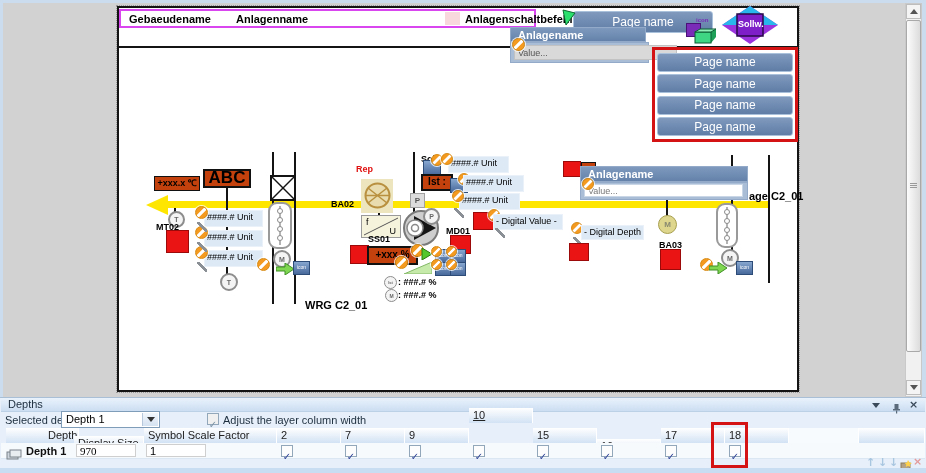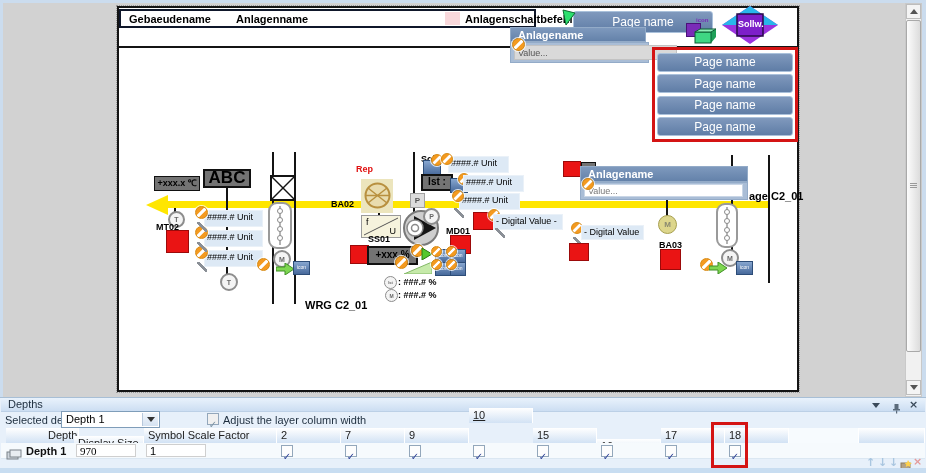--- a/index.html
+++ b/index.html
@@ -1,19 +1,19 @@
 <!DOCTYPE html>
 <html><head>
 <meta charset="utf-8">
 <style>
   html,body{margin:0;padding:0;}
   #app{position:relative;width:926px;height:473px;background:#cbdcee;font-family:"Liberation Sans",sans-serif;overflow:hidden;}
   .abs{position:absolute;}
   .lbl{font:bold 9px "Liberation Sans",sans-serif;color:#000;white-space:nowrap;}
-  .box-lbl{background:#737373;border:2px solid #111;font-weight:bold;text-align:center;color:#000;}
+  .box-lbl{background:#c2410c;border:2px solid #111;font-weight:bold;text-align:center;color:#000;}
   .vfield{background:#dde9f5;border:1px solid #eaf1f8;font:9px "Liberation Sans",sans-serif;color:#000;white-space:nowrap;padding:1px 2px;}
   .red-sq{background:#ea1414;border:1px solid #9c0a0a;}
   .badge{width:11px;height:11px;border-radius:50%;background:linear-gradient(135deg,#f49a20 38%,#ffffff 42%,#ffffff 58%,#f49a20 62%);border:1px solid #d88a12;box-shadow:0 0 0 1px rgba(255,255,255,.8);}
   .wrench{width:10px;height:10px;background:linear-gradient(45deg,transparent 42%,#8a8f96 42%,#8a8f96 62%,transparent 62%);}
   .blue-ic{background:linear-gradient(#87a6cf,#47699b);border:1px solid #2d4d78;color:#fff;font:5px "Liberation Sans",sans-serif;text-align:center;overflow:hidden;line-height:11px;}
   .circ{border-radius:50%;background:#f4f4f4;border:2px solid #8d8d8d;color:#666;font:bold 7px "Liberation Sans",sans-serif;display:flex;align-items:center;justify-content:center;}
   .btn-page{background:linear-gradient(#8099bd,#5f7da6);border:1px solid #aac1db;border-radius:3px;color:#fff;font:12px "Liberation Sans",sans-serif;display:flex;align-items:center;justify-content:center;}
   .popup-hdr{background:linear-gradient(#7e99bd,#6482aa);color:#fff;font:bold 11px "Liberation Sans",sans-serif;padding:1px 0 0 7px;border:1px solid #93abc8;box-sizing:border-box;}
   .popup-body{background:#a9bdd6;border:1px solid #93abc8;box-sizing:border-box;}
   .gray-field{background:#d9d9d9;color:#555;font:9px "Liberation Sans",sans-serif;border:1px solid #c2c2c2;padding:2px 0 0 3px;box-sizing:border-box;}
@@ -41,21 +41,21 @@
 </head>
 <body>
 
 <div id="app">
 
   <div class="abs" style="left:3px;top:3px;width:902px;height:394px;background:#d2d2d2;"></div>
 
   <div class="abs" style="left:117px;top:6px;width:682px;height:386px;background:#fff;border:2px solid #141414;outline:1px dotted #9a9a9a;box-sizing:border-box;"></div>
   <div class="abs" style="left:117px;top:46px;width:682px;height:2px;background:#141414;"></div>
 
-  <div class="abs" style="left:119px;top:9px;width:417px;height:19px;background:#fff;border:2px solid #0f172a;box-sizing:border-box;">
+  <div class="abs" style="left:119px;top:9px;width:417px;height:19px;background:#fff;border:2px solid #d946ef;box-sizing:border-box;">
     <span class="abs" style="left:8px;top:2px;font:bold 11px 'Liberation Sans',sans-serif;">Gebaeudename</span>
     <span class="abs" style="left:115px;top:2px;font:bold 11px 'Liberation Sans',sans-serif;">Anlagenname</span>
     <span class="abs" style="left:324px;top:1px;width:15px;height:13px;background:#f8d8dc;"></span>
     <span class="abs" style="left:344px;top:2px;font:bold 11px 'Liberation Sans',sans-serif;">Anlagenschaltbefehl</span>
   </div>
 
 
   <div class="abs" style="left:146px;top:195px;width:0;height:0;border-top:10px solid transparent;border-bottom:10px solid transparent;border-right:22px solid #ffe600;"></div>
   <div class="abs" style="left:167px;top:201px;width:601px;height:7px;background:#ffe600;"></div>
 
@@ -187,21 +187,21 @@
   <div class="abs badge" style="left:452px;top:190px;width:10px;height:10px;"></div>
   <div class="abs wrench" style="left:454px;top:208px;"></div>
   <div class="abs circ" style="left:423px;top:208px;width:13px;height:13px;">P</div>
 
   <div class="abs red-sq" style="left:473px;top:212px;width:19px;height:16px;"></div>
   <div class="abs badge" style="left:488px;top:209px;width:10px;height:10px;"></div>
   <div class="abs vfield" style="left:493px;top:214px;width:64px;height:12px;">- Digital Value -</div>
   <div class="abs wrench" style="left:495px;top:228px;"></div>
 
   <div class="abs badge" style="left:571px;top:222px;width:10px;height:10px;"></div>
-  <div class="abs vfield" style="left:581px;top:225px;width:57px;height:11px;">- Digital Value</div>
+  <div class="abs vfield" style="left:581px;top:225px;width:57px;height:11px;">- Digital Depth</div>
   <div class="abs wrench" style="left:573px;top:237px;"></div>
   <div class="abs red-sq" style="left:569px;top:243px;width:18px;height:16px;"></div>
 
   <div class="abs red-sq" style="left:563px;top:161px;width:16px;height:14px;"></div>
   <div class="abs box-lbl" style="left:581px;top:162px;width:13px;height:13px;border-width:1px;"></div>
 
   <div class="abs" style="left:658px;top:215px;width:19px;height:19px;border-radius:50%;background:#ddd68c;border:1px solid #a8a050;color:#8a8a70;font:bold 8px/17px 'Liberation Sans',sans-serif;text-align:center;box-sizing:border-box;">M</div>
   <div class="abs lbl" style="left:659px;top:240px;">BA03</div>
   <div class="abs red-sq" style="left:660px;top:249px;width:19px;height:19px;"></div>
   <div class="abs" style="left:716px;top:203px;width:22px;height:45px;background:#fff;border:2px solid #9a9a9a;border-radius:9px;box-sizing:border-box;">

